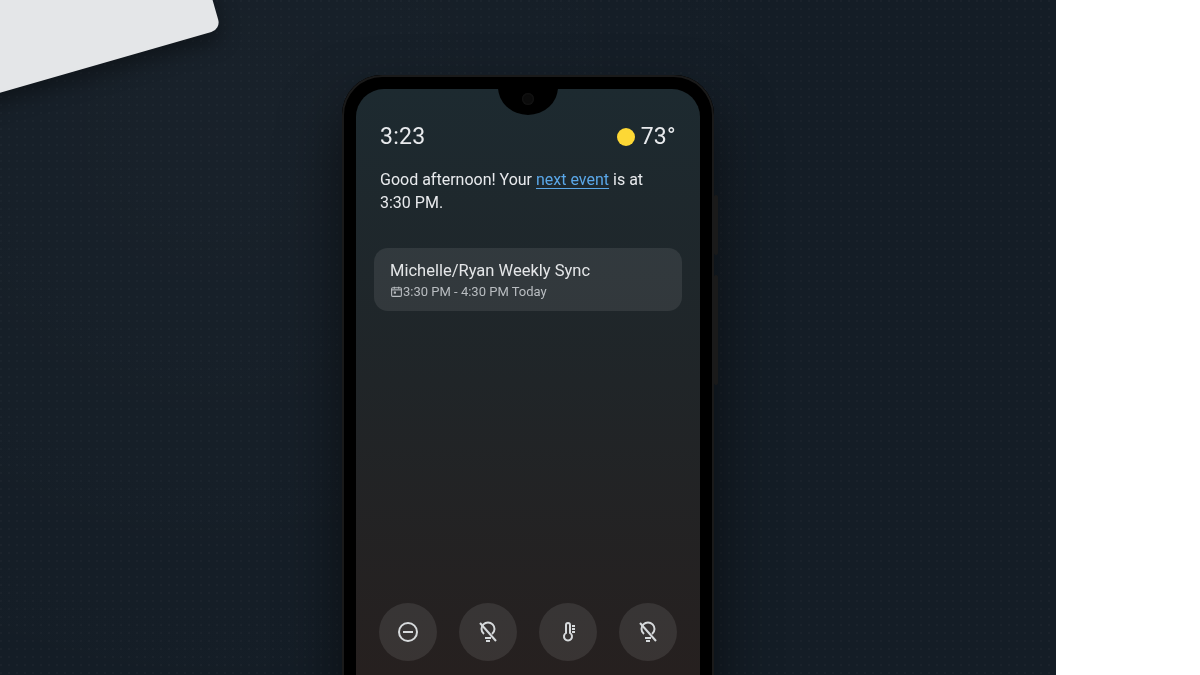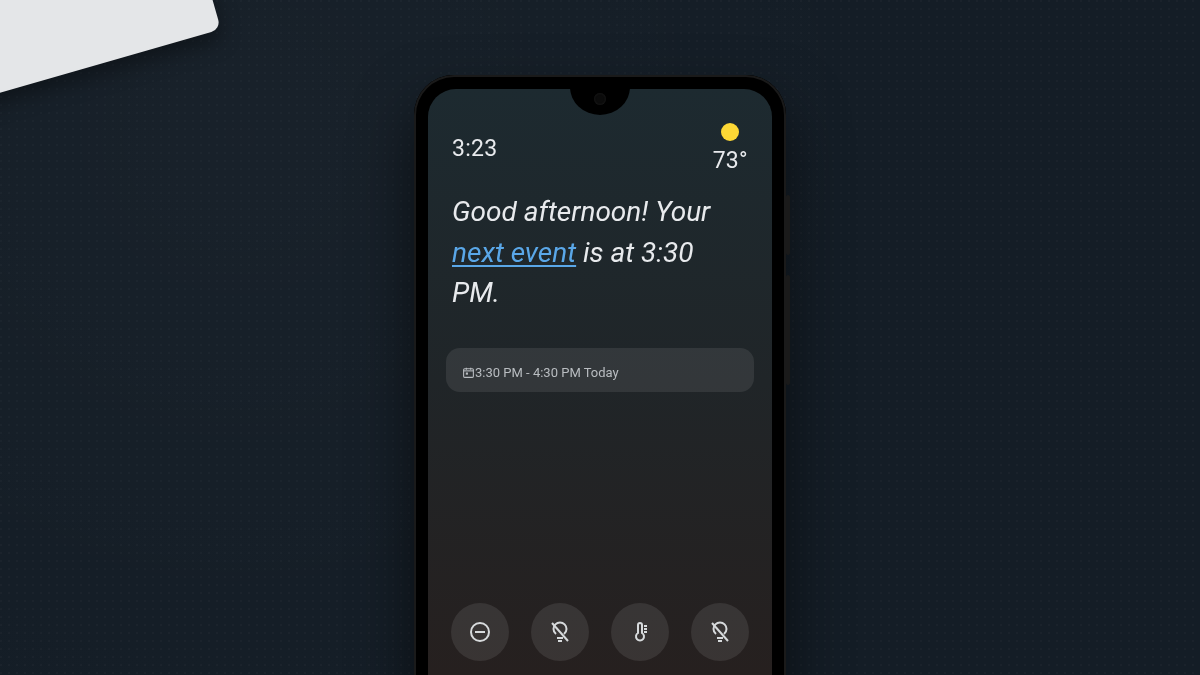--- a/index.html
+++ b/index.html
@@ -7,21 +7,21 @@
     padding: 0;
     width: 1200px;
     height: 675px;
     overflow: hidden;
     font-family: -apple-system, BlinkMacSystemFont, "Segoe UI", Roboto, Helvetica, Arial, sans-serif;
   }
 
   
   .backdrop {
     position: relative;
-    width: 1200px;
+    width: 1056px;
     height: 675px;
     background:
       radial-gradient(circle at 20% 20%, rgba(255,255,255,0.02), transparent 60%),
       #141d26;
     background-size: cover;
   }
   .backdrop::before {
     
     content: "";
     position: absolute;
@@ -109,35 +109,33 @@
     align-items: center;
     padding: 34px 24px 0 24px;
     font-size: 23px;
     font-weight: 400;
     letter-spacing: 0.3px;
   }
   .weather {
     display: inline-flex;
     align-items: center;
     gap: 6px;
-    flex-direction: column;
   }
   .sun-icon {
     width: 18px; height: 18px;
     background: #fdd835;
     border-radius: 50%;
     display: inline-block;
   }
 
   .greeting {
     padding: 18px 24px 0 24px;
-    font-size: 28px;
+    font-size: 16px;
     line-height: 1.45;
     font-weight: 400;
-    font-style: italic;
   }
   .greeting a {
     color: #5aa7e8;
     text-decoration: underline;
     text-underline-offset: 3px;
   }
 
   .event-card {
     margin: 34px 18px 0 18px;
     background: rgba(255,255,255,0.085);
@@ -198,20 +196,21 @@
           <span class="sun-icon"></span>
           <span>73°</span>
         </span>
       </div>
 
       <div class="greeting">
         <span>Good afternoon! Your </span><a href="#">next event</a><span> is at 3:30 PM.</span>
       </div>
 
       <div class="event-card">
+        <div class="event-title">Michelle/Ryan Weekly Sync</div>
         <div class="event-sub">
           <svg class="cal-icon" viewBox="0 0 24 24" fill="none" stroke="currentColor" stroke-width="2">
             <rect x="3" y="5" width="18" height="16" rx="2"></rect>
             <line x1="3" y1="9" x2="21" y2="9"></line>
             <line x1="8" y1="3" x2="8" y2="7"></line>
             <line x1="16" y1="3" x2="16" y2="7"></line>
             <rect x="7" y="12" width="4" height="4" fill="currentColor" stroke="none"></rect>
           </svg>
           <span>3:30 PM - 4:30 PM Today</span>
         </div>

